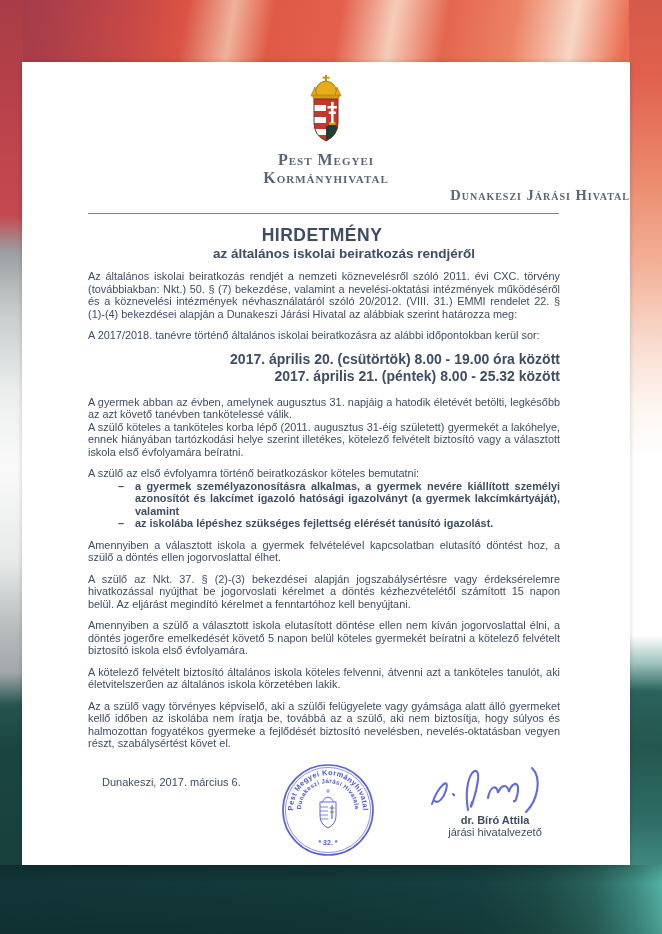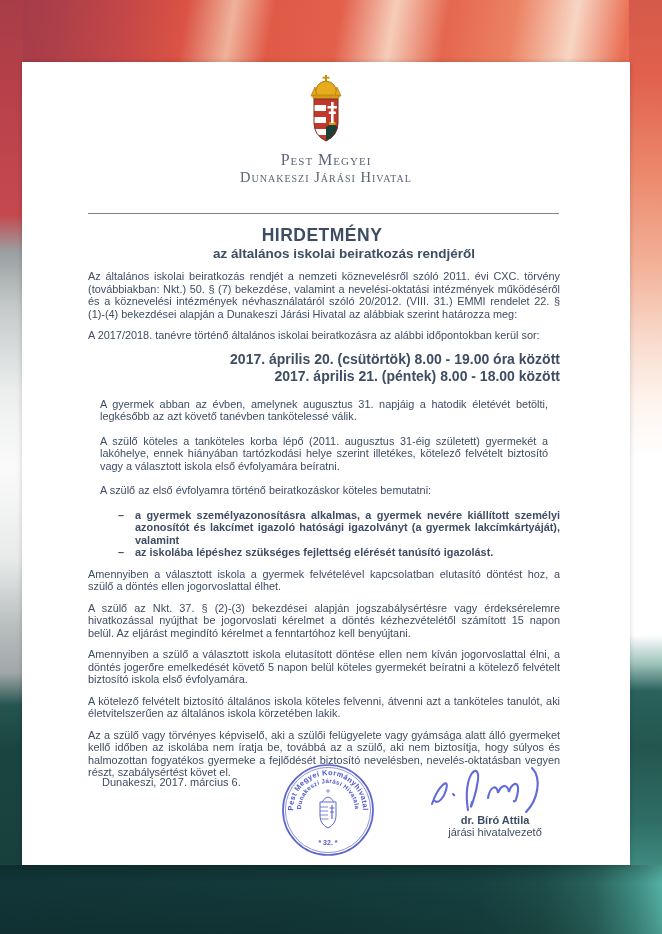--- a/index.html
+++ b/index.html
@@ -32,43 +32,43 @@
     background:
       linear-gradient(180deg,rgba(0,0,0,.18) 0,rgba(0,0,0,0) 26%,rgba(0,0,0,.12) 100%),
       linear-gradient(90deg,#123638 0%,#133a3a 50%,#164040 72%,#1d4c48 82%,#2a645d 90%,#3f8d83 96%,#55b1a4 100%);
   }
   
   .page{
     position:absolute;left:22px;top:62px;width:608px;height:803px;
     background:#ffffff;box-shadow:0 0 5px rgba(0,0,0,.18);
     color:#3e4d63;filter:blur(.25px);overflow:hidden;
   }
-  .header{position:absolute;top:13px;left:0;right:0;text-align:center;}
+  .header{position:absolute;top:13px;left:0;right:0;text-align:center;font-weight:bold;}
   .arms{display:inline-block;}
   .letterhead{
     font-family:"Liberation Serif",serif;font-variant:small-caps;
     color:#5b6476;letter-spacing:1px;margin-top:2px;
   }
   .lh1,.lh2{font-size:16px;line-height:18px;}
-  .lh3{font-size:14.5px;line-height:17px;}
+  .lh3{font-size:14.5px;line-height:17px;text-align:right;}
   .divider{position:absolute;top:151px;left:66px;width:471px;border-top:1.3px solid #7e848b;}
   .title{
     position:absolute;top:163px;left:0;right:8px;text-align:center;
     font-size:17.5px;font-weight:bold;letter-spacing:.5px;
   }
   .subtitle{
     position:absolute;top:184px;left:0;right:0;text-align:center;
     font-size:13.5px;font-weight:bold;margin-left:36px;
   }
   .content{
     position:absolute;left:66px;top:208px;width:472px;
     font-size:10.9px;line-height:12.5px;
   }
   .content p{margin:0 0 9px;text-align:justify;}
-  .content p.m0{margin:12px;}
+  .content p.m0{margin:0;}
   .block{margin:0 0 9px;}
   .dates{margin:2px 0 10px;text-align:right;font-weight:bold;font-size:14px;line-height:17.5px;}
   .li{display:flex;padding-left:30px;font-weight:bold;}
   .li .dash{width:17px;flex:none;}
   .li .li-text{flex:1;text-align:justify;}
   .dateline{position:absolute;left:80px;top:714px;font-size:11px;}
   .stamp{position:absolute;left:258px;top:700px;width:96px;height:96px;}
   .sig-block{position:absolute;left:398px;top:698px;width:150px;text-align:center;}
   .sig-name{font-size:11px;font-weight:bold;margin-top:-8px;}
   .sig-title{font-size:11px;}
@@ -115,36 +115,37 @@
         <path d="M20,52 Q26,46 32,52 L32,66 L20,66 Z" fill="#1d4034"></path>
         <rect x="23" y="47" width="6.5" height="3" fill="#d89a14"></rect>
         <rect x="25" y="27" width="2.6" height="21" fill="#ffffff"></rect>
         <rect x="21.5" y="31" width="9.6" height="2.5" fill="#ffffff"></rect>
         <rect x="22.8" y="36.5" width="7" height="2.5" fill="#ffffff"></rect>
       </g>
       <path d="M8,24 L32,24 L32,48 Q32,60 20,66 Q8,60 8,48 Z" fill="none" stroke="#7e2a20" stroke-width="1"></path>
     </svg>
     <div class="letterhead">
       <div class="lh1">Pest Megyei</div>
+      <div class="lh2">Kormányhivatal</div>
       <div class="lh3">Dunakeszi Járási Hivatal</div>
     </div>
   </div>
 
   <div class="divider"></div>
 
   <div class="title">HIRDETMÉNY</div>
   <div class="subtitle">az általános iskolai beiratkozás rendjéről</div>
 
   <div class="content">
     <p>Az általános iskolai beiratkozás rendjét a nemzeti köznevelésről szóló 2011. évi CXC. törvény (továbbiakban: Nkt.) 50. § (7) bekezdése, valamint a nevelési-oktatási intézmények működéséről és a köznevelési intézmények névhasználatáról szóló 20/2012. (VIII. 31.) EMMI rendelet 22. § (1)-(4) bekezdései alapján a Dunakeszi Járási Hivatal az alábbiak szerint határozza meg:</p>
     <p>A 2017/2018. tanévre történő általános iskolai beiratkozásra az alábbi időpontokban kerül sor:</p>
 
     <div class="dates">
       <div>2017. április 20. (csütörtök) 8.00 - 19.00 óra között</div>
-      <div>2017. április 21. (péntek) 8.00 - 18.00 között</div>
+      <div>2017. április 21. (péntek) 8.00 - 25.32 között</div>
     </div>
 
     <div class="block">
       <p class="m0">A gyermek abban az évben, amelynek augusztus 31. napjáig a hatodik életévét betölti, legkésőbb az azt követő tanévben tankötelessé válik.</p>
       <p class="m0">A szülő köteles a tanköteles korba lépő (2011. augusztus 31-éig született) gyermekét a lakóhelye, ennek hiányában tartózkodási helye szerint illetékes, kötelező felvételt biztosító vagy a választott iskola első évfolyamára beíratni.</p>
     </div>
 
     <div class="block">
       <p class="m0">A szülő az első évfolyamra történő beiratkozáskor köteles bemutatni:</p>
       <div class="li">

